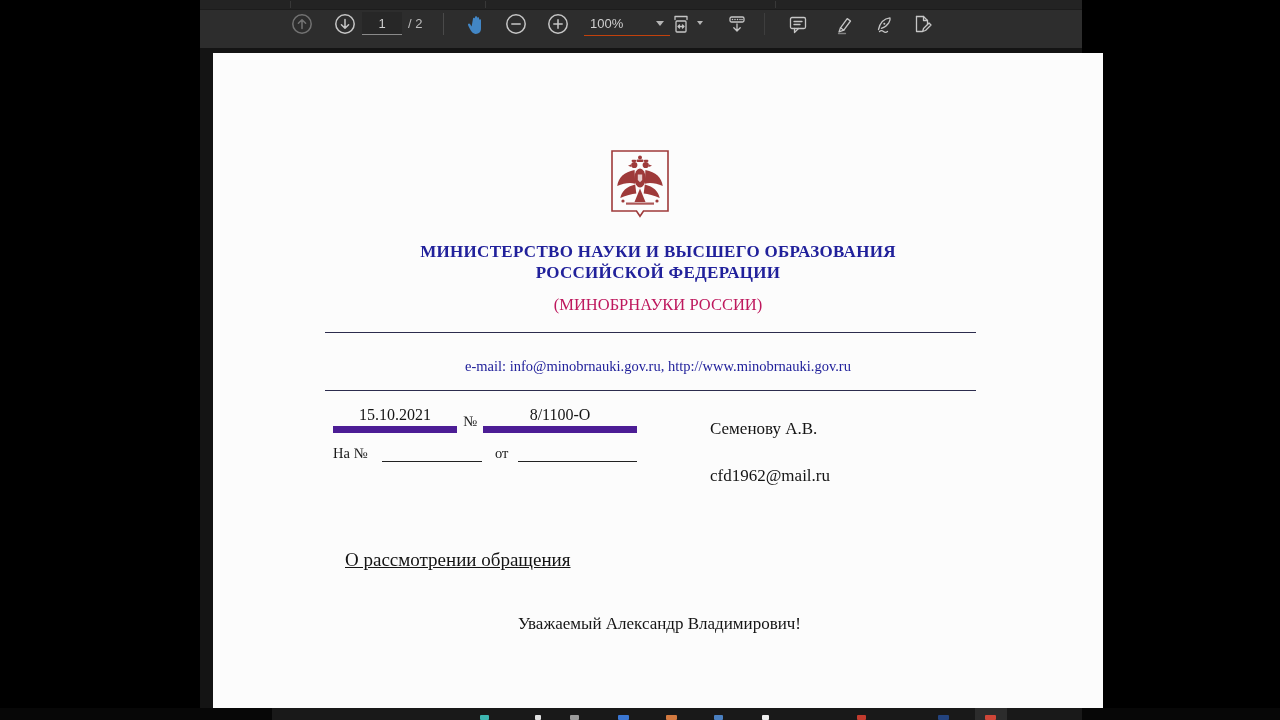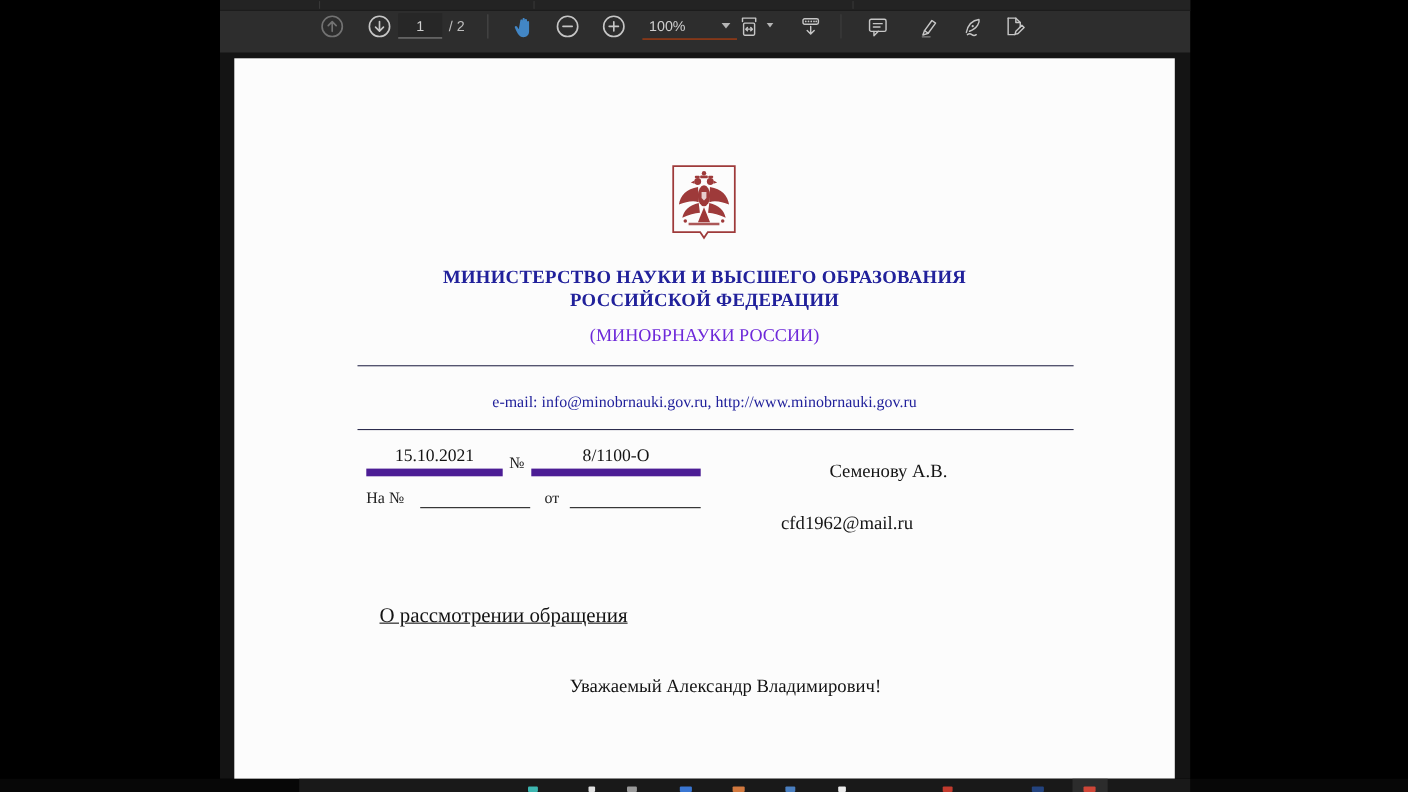--- a/index.html
+++ b/index.html
@@ -26,32 +26,32 @@
     position:absolute;left:384px;top:12px;width:74px;height:23px;display:flex;align-items:center;
     justify-content:space-between;padding:0 6px;border-bottom:1px solid #c2410c;cursor:pointer;
   }
   .zoom-dd .zlabel{color:#cfcfcf;font-size:13px;}
   .caret{width:0;height:0;border-left:4px solid transparent;border-right:4px solid transparent;border-top:5px solid #b5b5b5;}
   .mini-caret{position:absolute;left:497px;top:21px;width:0;height:0;border-left:3.5px solid transparent;border-right:3.5px solid transparent;border-top:4.5px solid #b5b5b5;}
   
   .viewport{position:absolute;left:200px;top:48px;width:882px;height:660px;background:#141414;}
   .page{
     position:absolute;left:13px;top:5px;width:855px;height:655px;background:#fcfcfc;
-    font-family:"Liberation Serif","DejaVu Serif",serif;color:#141414;
+    font-family:"Liberation Serif","DejaVu Serif",serif;color:#141414;padding-left:35px;
   }
   .page *{position:absolute;}
   .m-title{left:0;top:188px;width:100%;text-align:center;color:#21219b;font-weight:bold;font-size:17px;line-height:21px;letter-spacing:.3px;}
-  .m-short{left:0;top:242px;width:100%;text-align:center;color:#6d28d9;font-size:16.5px;}
+  .m-short{left:0;top:242px;width:100%;text-align:center;color:#be185d;font-size:16.5px;}
   .hrule{left:112px;width:651px;border-top:1.5px solid #2c2c4e;height:0;}
   .addr{left:0;width:100%;text-align:center;color:#21219b;font-size:14.5px;}
   .refrow{left:0;top:0;width:100%;height:0;}
   .cell-underlined{border-bottom:7px solid #4c1d95;text-align:center;font-size:16px;padding-bottom:2px;}
   .ref-label{font-size:14.5px;color:#1a1a1a;}
   .blank-cell{border-bottom:1px solid #222;height:16px;}
-  .recipient{left:497px;top:366px;font-size:17px;margin-left:44px;}
+  .recipient{left:497px;top:366px;font-size:17px;}
   .remail{left:497px;top:413px;font-size:17px;}
   .subject{left:132px;top:496px;font-size:19px;text-decoration:underline;}
   .salutation{left:120px;top:561px;width:653px;text-align:center;font-size:17px;}
   .bodyline{left:120px;top:624px;width:653px;font-size:17px;text-align:justify;text-align-last:justify;text-indent:52px;}
   
   .taskbar{position:absolute;left:0;top:708px;width:1280px;height:12px;background:#070707;}
   .task-strip{position:absolute;left:272px;top:0;width:810px;height:12px;background:#191919;}
   .task-active{position:absolute;left:975px;top:0;width:32px;height:12px;background:#2c2c2c;}
   .tk{position:absolute;bottom:0;width:9px;height:5px;border-radius:1px;}
 </style>

